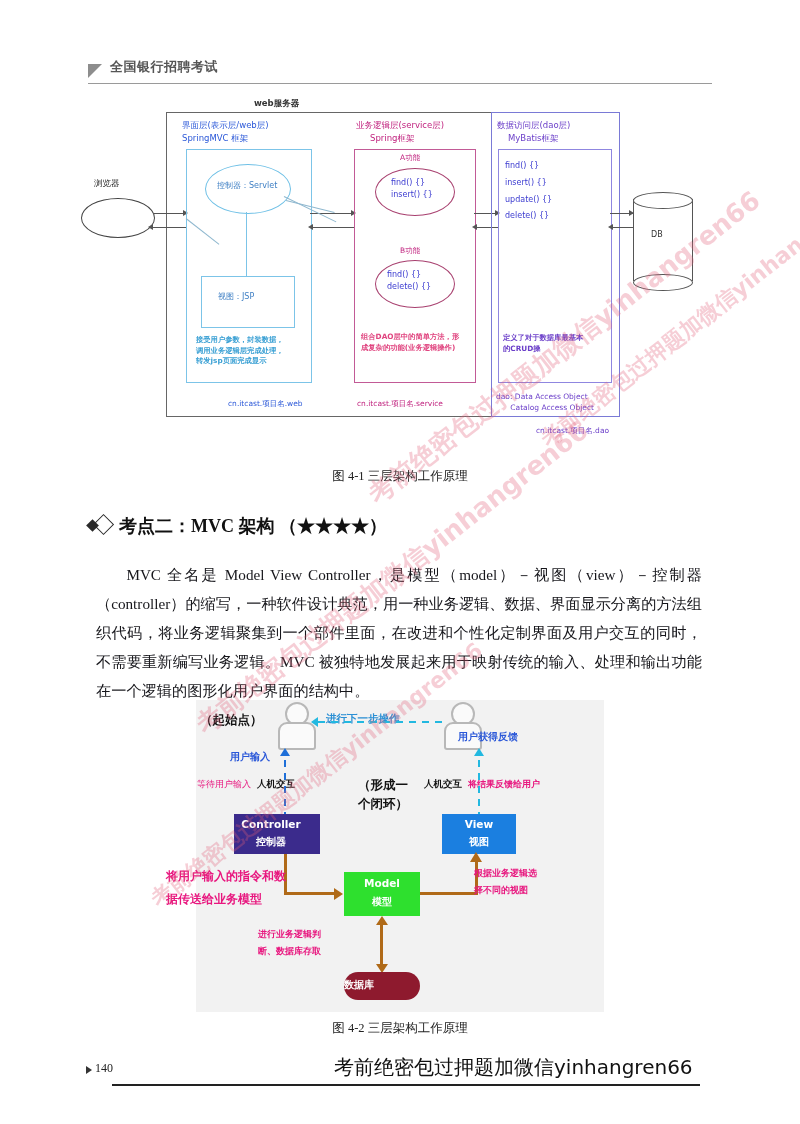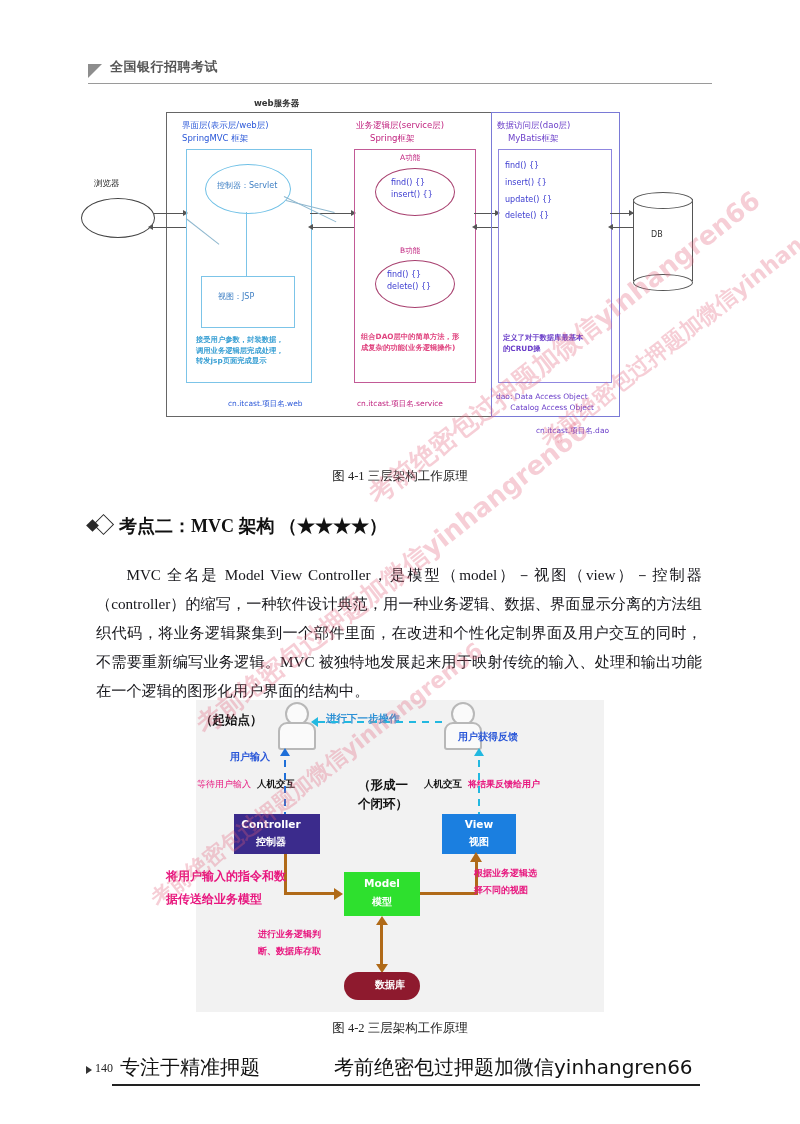--- a/index.html
+++ b/index.html
@@ -246,21 +246,21 @@
   }
   .model-en { position: absolute; left: 0; top: 5px; width: 76px; text-align: center;
     font-size: 10.5px; font-weight: bold; color: #ffffff; font-family: "DejaVu Sans", sans-serif; }
   .model-cn { position: absolute; left: 0; top: 23px; width: 76px; text-align: center;
     font-size: 10px; font-weight: bold; color: #ffffff; font-family: "DejaVu Sans", sans-serif; }
 
   .dbbox {
     position: absolute; left: 148px; top: 272px; width: 76px; height: 28px;
     background: #8e1a2e; border-radius: 14px;
   }
-  .db-cn { position: absolute; left: 0; top: 6px; width: 92px; text-align: center;
+  .db-cn { position: absolute; left: 0; top: 6px; width: 92px; 
     font-size: 10px; font-weight: bold; color: #ffffff; font-family: "DejaVu Sans", sans-serif; }
 
   .note-c2m { left: -30px; top: 165px; font-size: 12px; font-weight: bold; color: #e8177f; line-height: 1.9; }
   .note-m2v { left: 278px; top: 165px; font-size: 9px; font-weight: bold; color: #e8177f; line-height: 1.9; }
   .note-m2d { left: 62px; top: 226px; font-size: 9px; font-weight: bold; color: #e8177f; line-height: 1.9; }
 
   
   .cy { position: absolute; background: #22b8e0; }
   .br { position: absolute; background: #b06a18; }
   .bl { position: absolute; background: #1f6fd8; }
@@ -485,18 +485,17 @@
   <div class="fig-cap" id="fig2cap">图 4-2  三层架构工作原理</div>
 
   <div class="wm wm1">考前绝密包过押题加微信yinhangren66</div>
   <div class="wm wm2">考前绝密包过押题加微信yinhangren66</div>
   <div class="wm wm3">考前绝密包过押题加微信yinhangren66</div>
   <div class="wm wm4">考前绝密包过押题加微信yinhangren66</div>
 
   <div class="footer">
     <div class="footer-pg-tri"></div>
     <div class="footer-pg">140</div>
-    <div class="footer-left">专注于精准押题</div>
     <div class="footer-right">考前绝密包过押题加微信yinhangren66</div>
     <div class="footer-rule"></div>
   </div>
 
 </div>
 
 </body></html>

